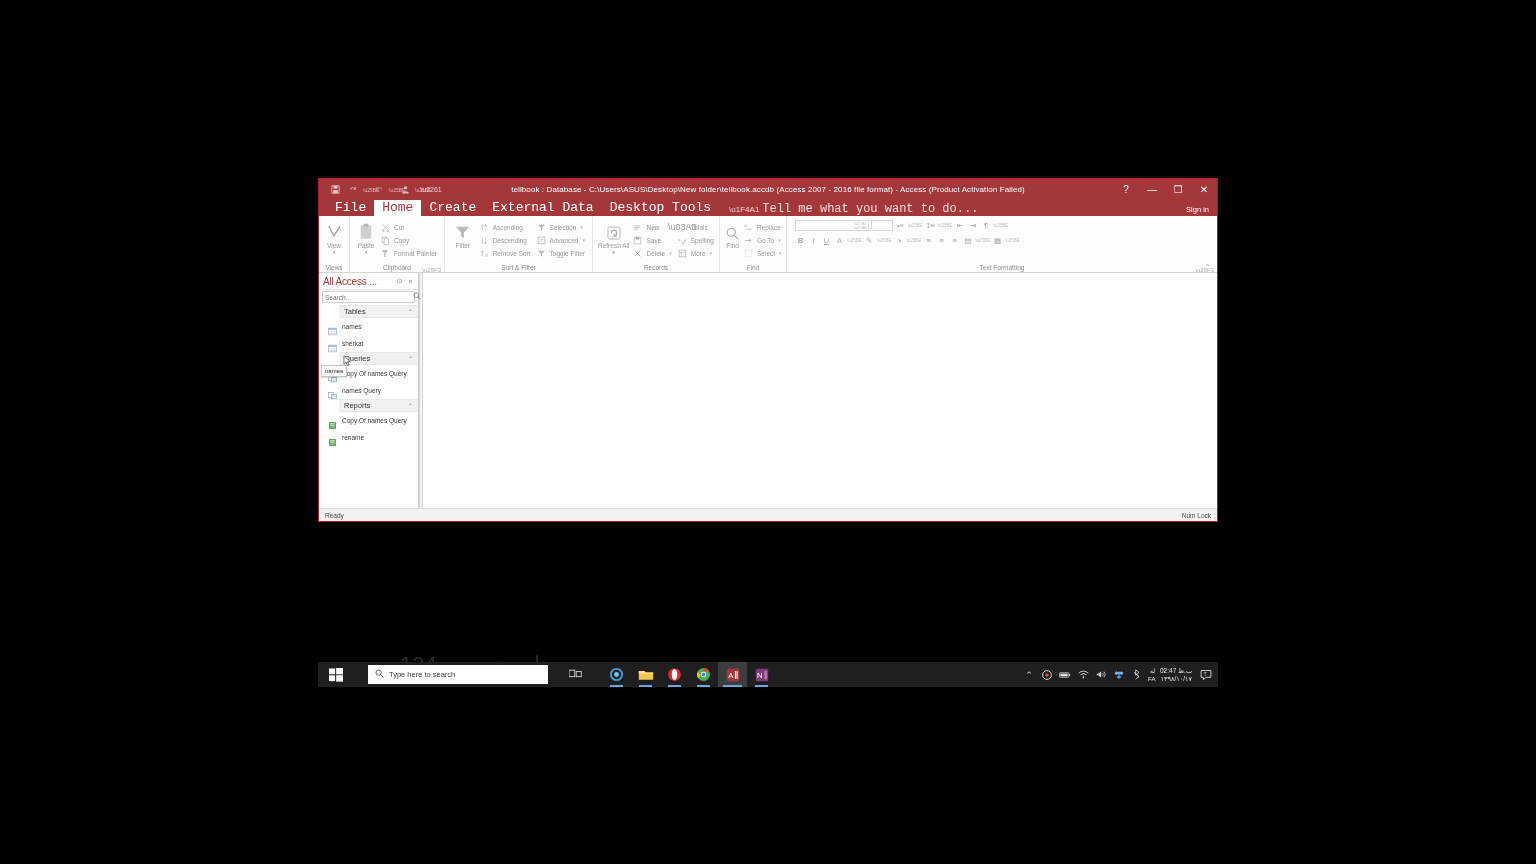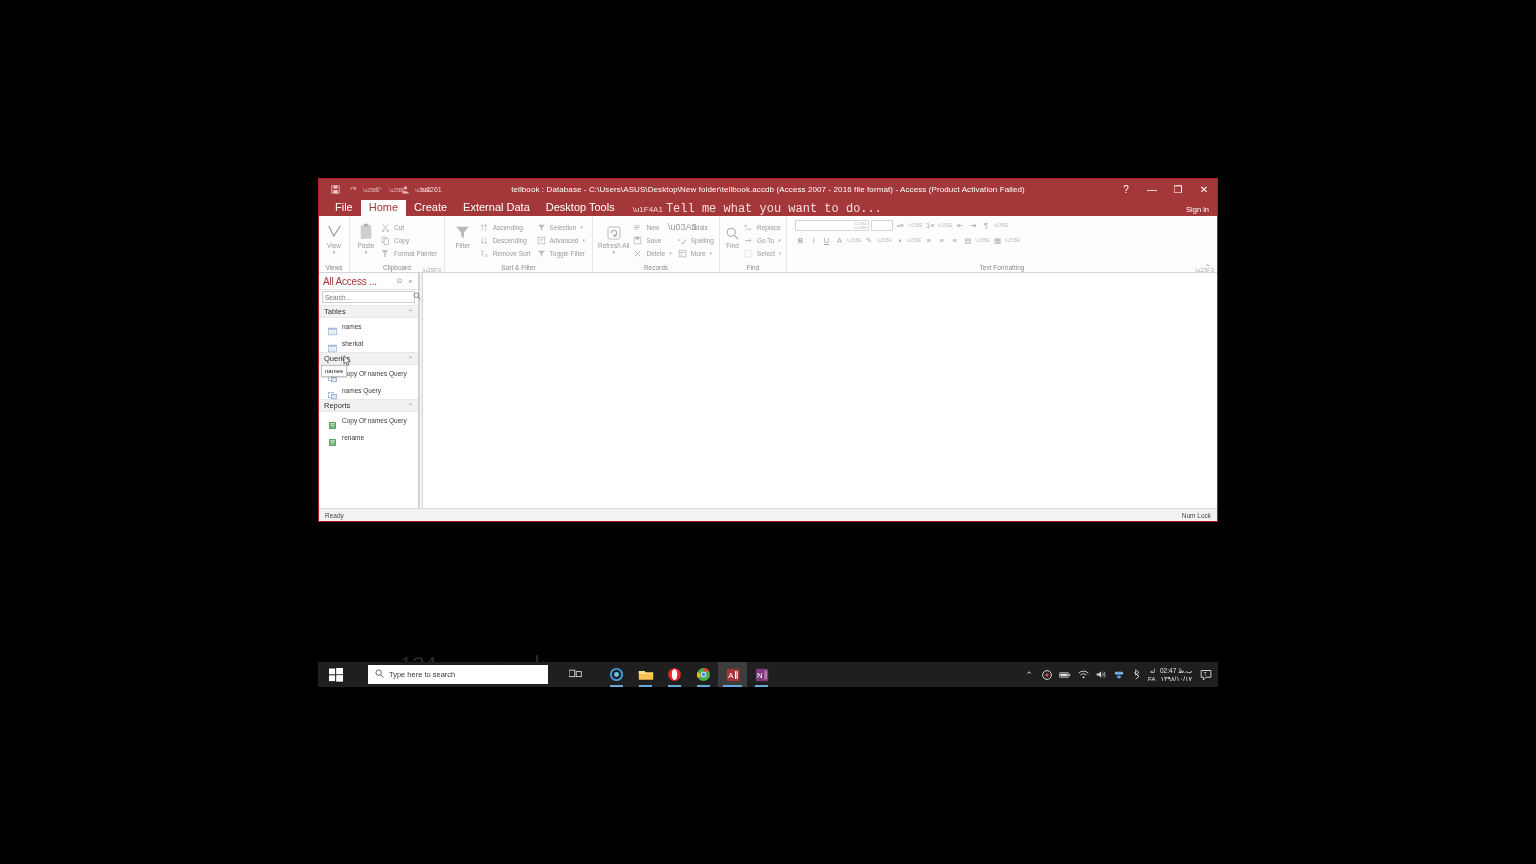--- a/index.html
+++ b/index.html
@@ -46,22 +46,22 @@
     width: 26px; height: 21px; display: flex; align-items: center; justify-content: center;
     color: #fff; font-size: 10px;
   }
 
   
   .tabstrip {
     height: 16px; background: #a4373a; display: flex; align-items: flex-end;
     position: relative; flex: 0 0 auto; padding-left: 8px;
   }
   .rtab {
-    font-size: 11px; color: #ffffff; padding: 2px 8px 3px 8px; line-height: 1;
-    height: 16px; display: flex; align-items: center; white-space: nowrap;
+    font-size: 13px; color: #ffffff; padding: 2px 8px 3px 8px; line-height: 1;
+    height: 16px; display: flex; align-items: center; white-space: nowrap; font-family: Liberation Mono, monospace;
   }
   .rtab.active { background: #ffffff; color: #a4373a; margin-top: 40px; }
   .tellme { display: flex; align-items: center; gap: 3px; padding-left: 10px; }
   .tellme-text { font-size: 12px; color: #f5dcdd; white-space: nowrap; font-family: Liberation Mono, monospace; }
   .signin {
     position: absolute; right: 8px; bottom: 2px;
     font-size: 7.5px; color: #ffffff; white-space: nowrap;
   }
 
   
@@ -136,21 +136,21 @@
   }
   .nav-search input {
     flex: 1; border: 0; outline: 0; font-size: 6.5px; color: #6a6a6a;
     font-family: "Liberation Sans", sans-serif; background: transparent; padding:0;
   }
   .nav-search .mag { font-size: 8px; color: #5a5a5a; }
 
   .nav-list { flex: 1; overflow: hidden; padding-top: 2px; position: relative; }
   .nav-group {
     height: 13px; display: flex; align-items: center; justify-content: space-between;
-    padding: 0 5px 0 5px; background: #f1f1f1; border-top:1px solid #e8e8e8; border-bottom:1px solid #e8e8e8;
+    padding: 0 5px 0 5px; background: #f1f1f1; border-top:1px solid #e8e8e8; border-bottom:1px solid #e8e8e8;margin-left:20px;
   }
   .nav-group .gname { font-size: 7.5px; color: #333; }
   .nav-group .gchev { font-size: 6px; color: #7a7a7a; }
   .nav-item {
     height: 17px; display: flex; align-items: center; gap: 5px; padding-left: 9px;
   }
   .nav-item .itext { font-size: 6.5px; color: #3b3b3b; white-space: nowrap; }
   .nav-ico { width: 9px; height: 9px; flex: 0 0 auto; }
 
   .nav-tooltip {

